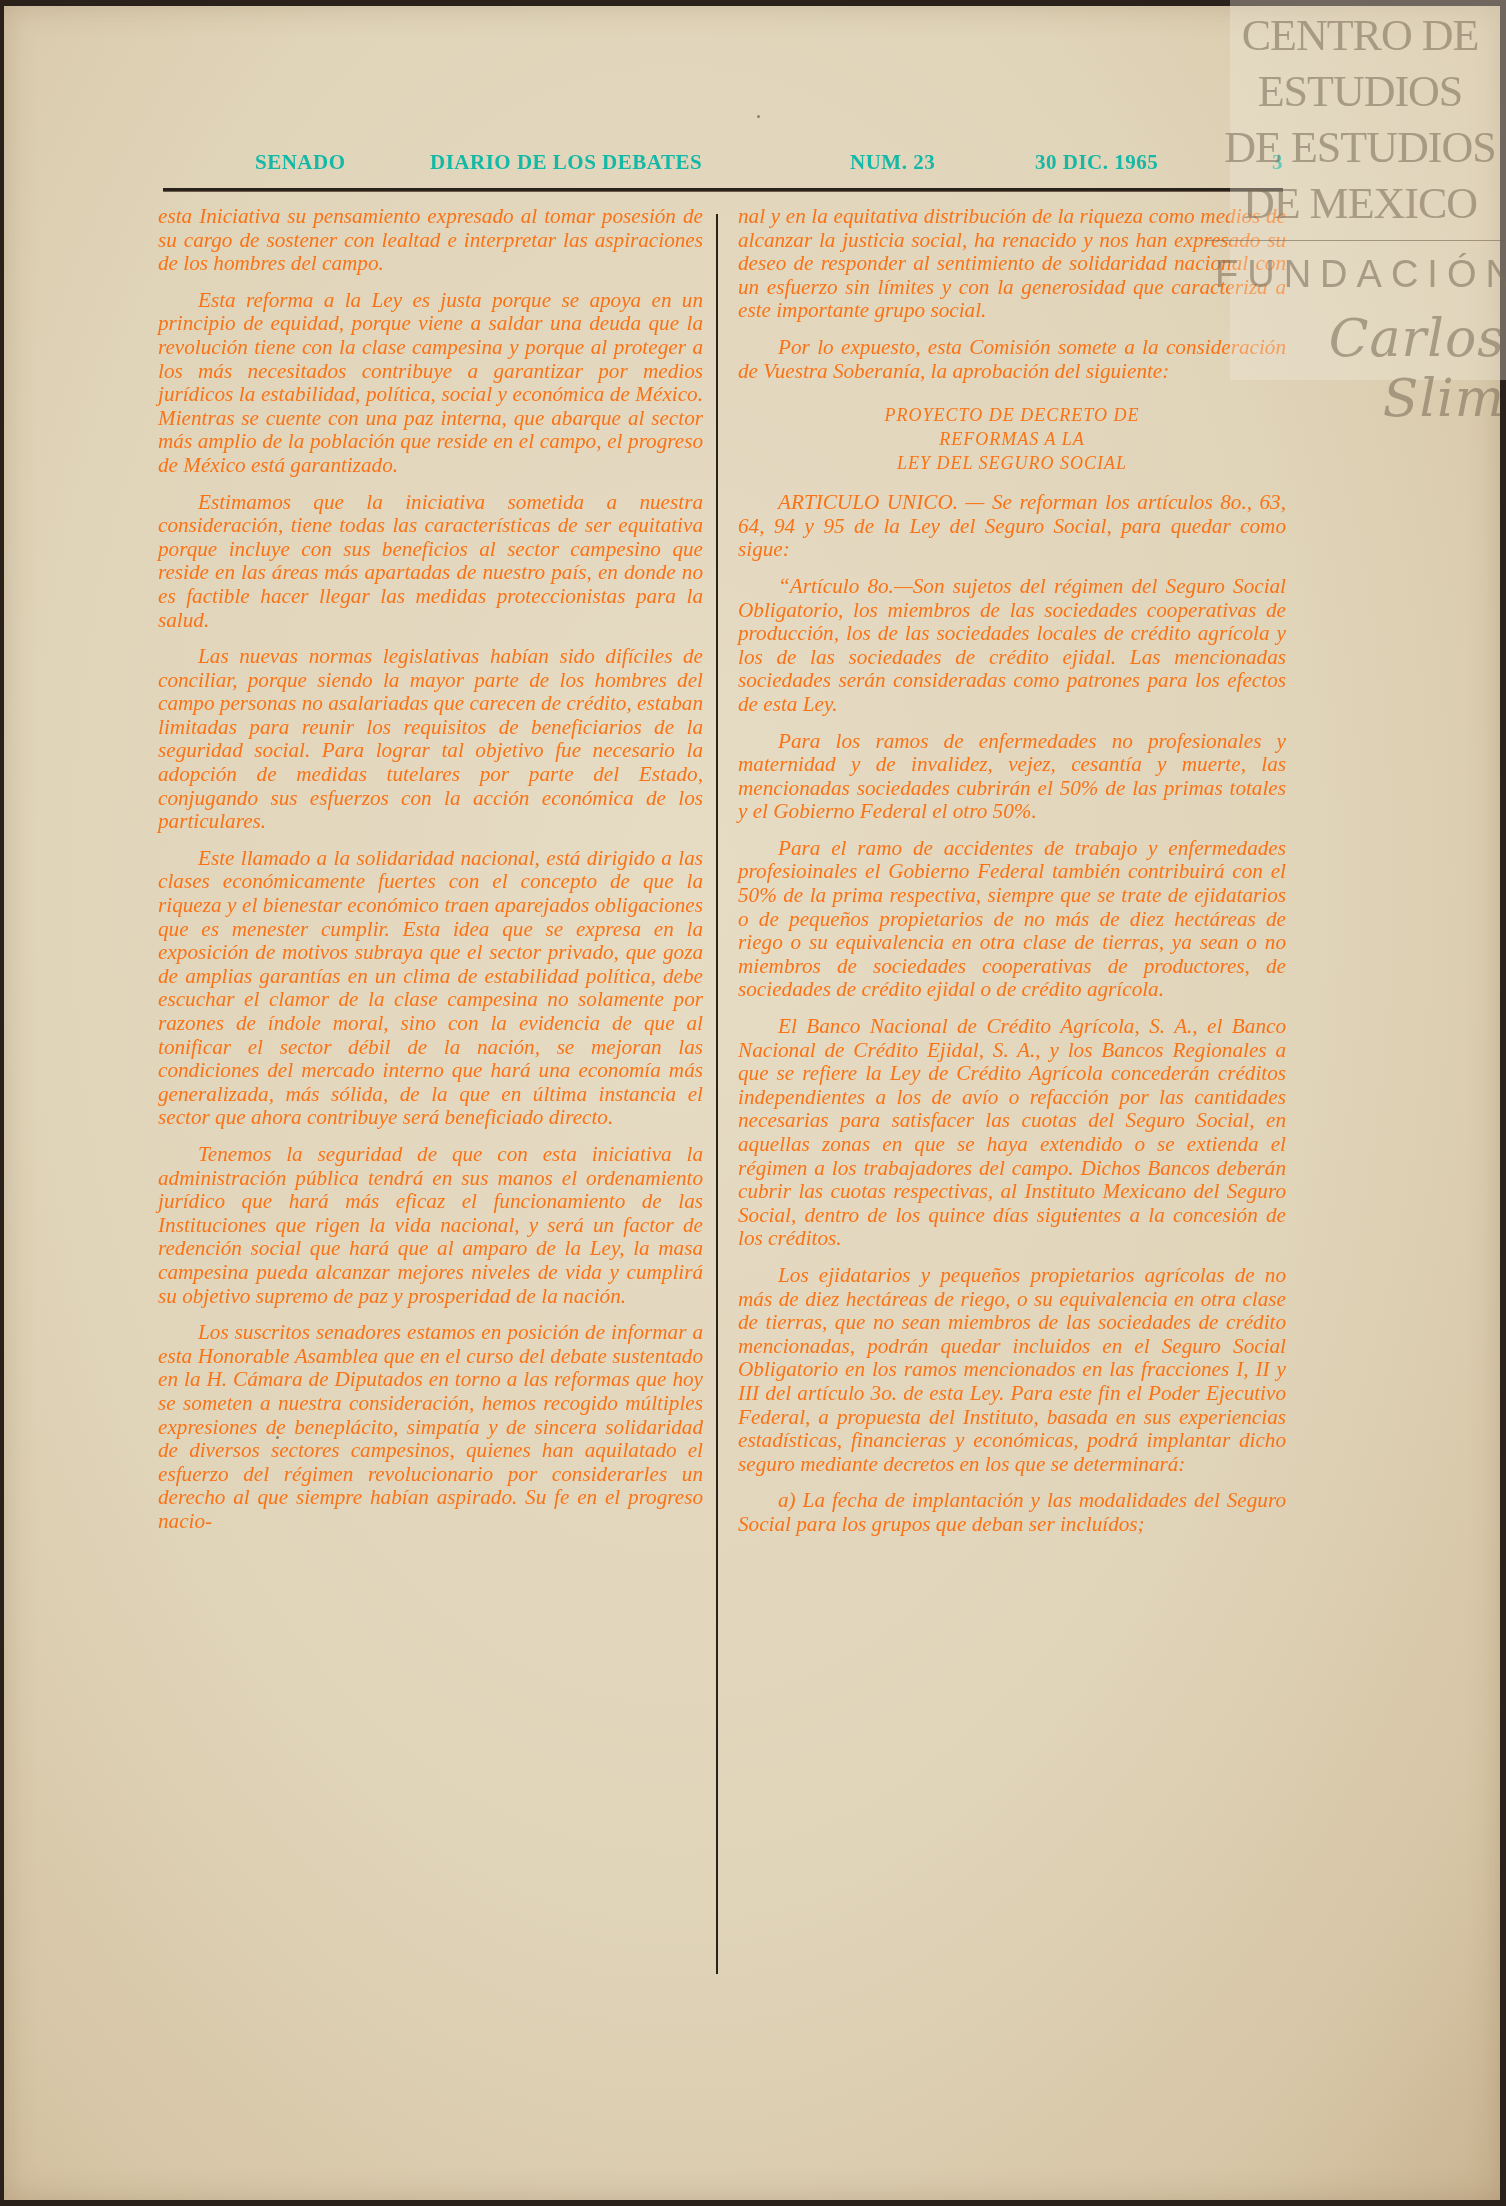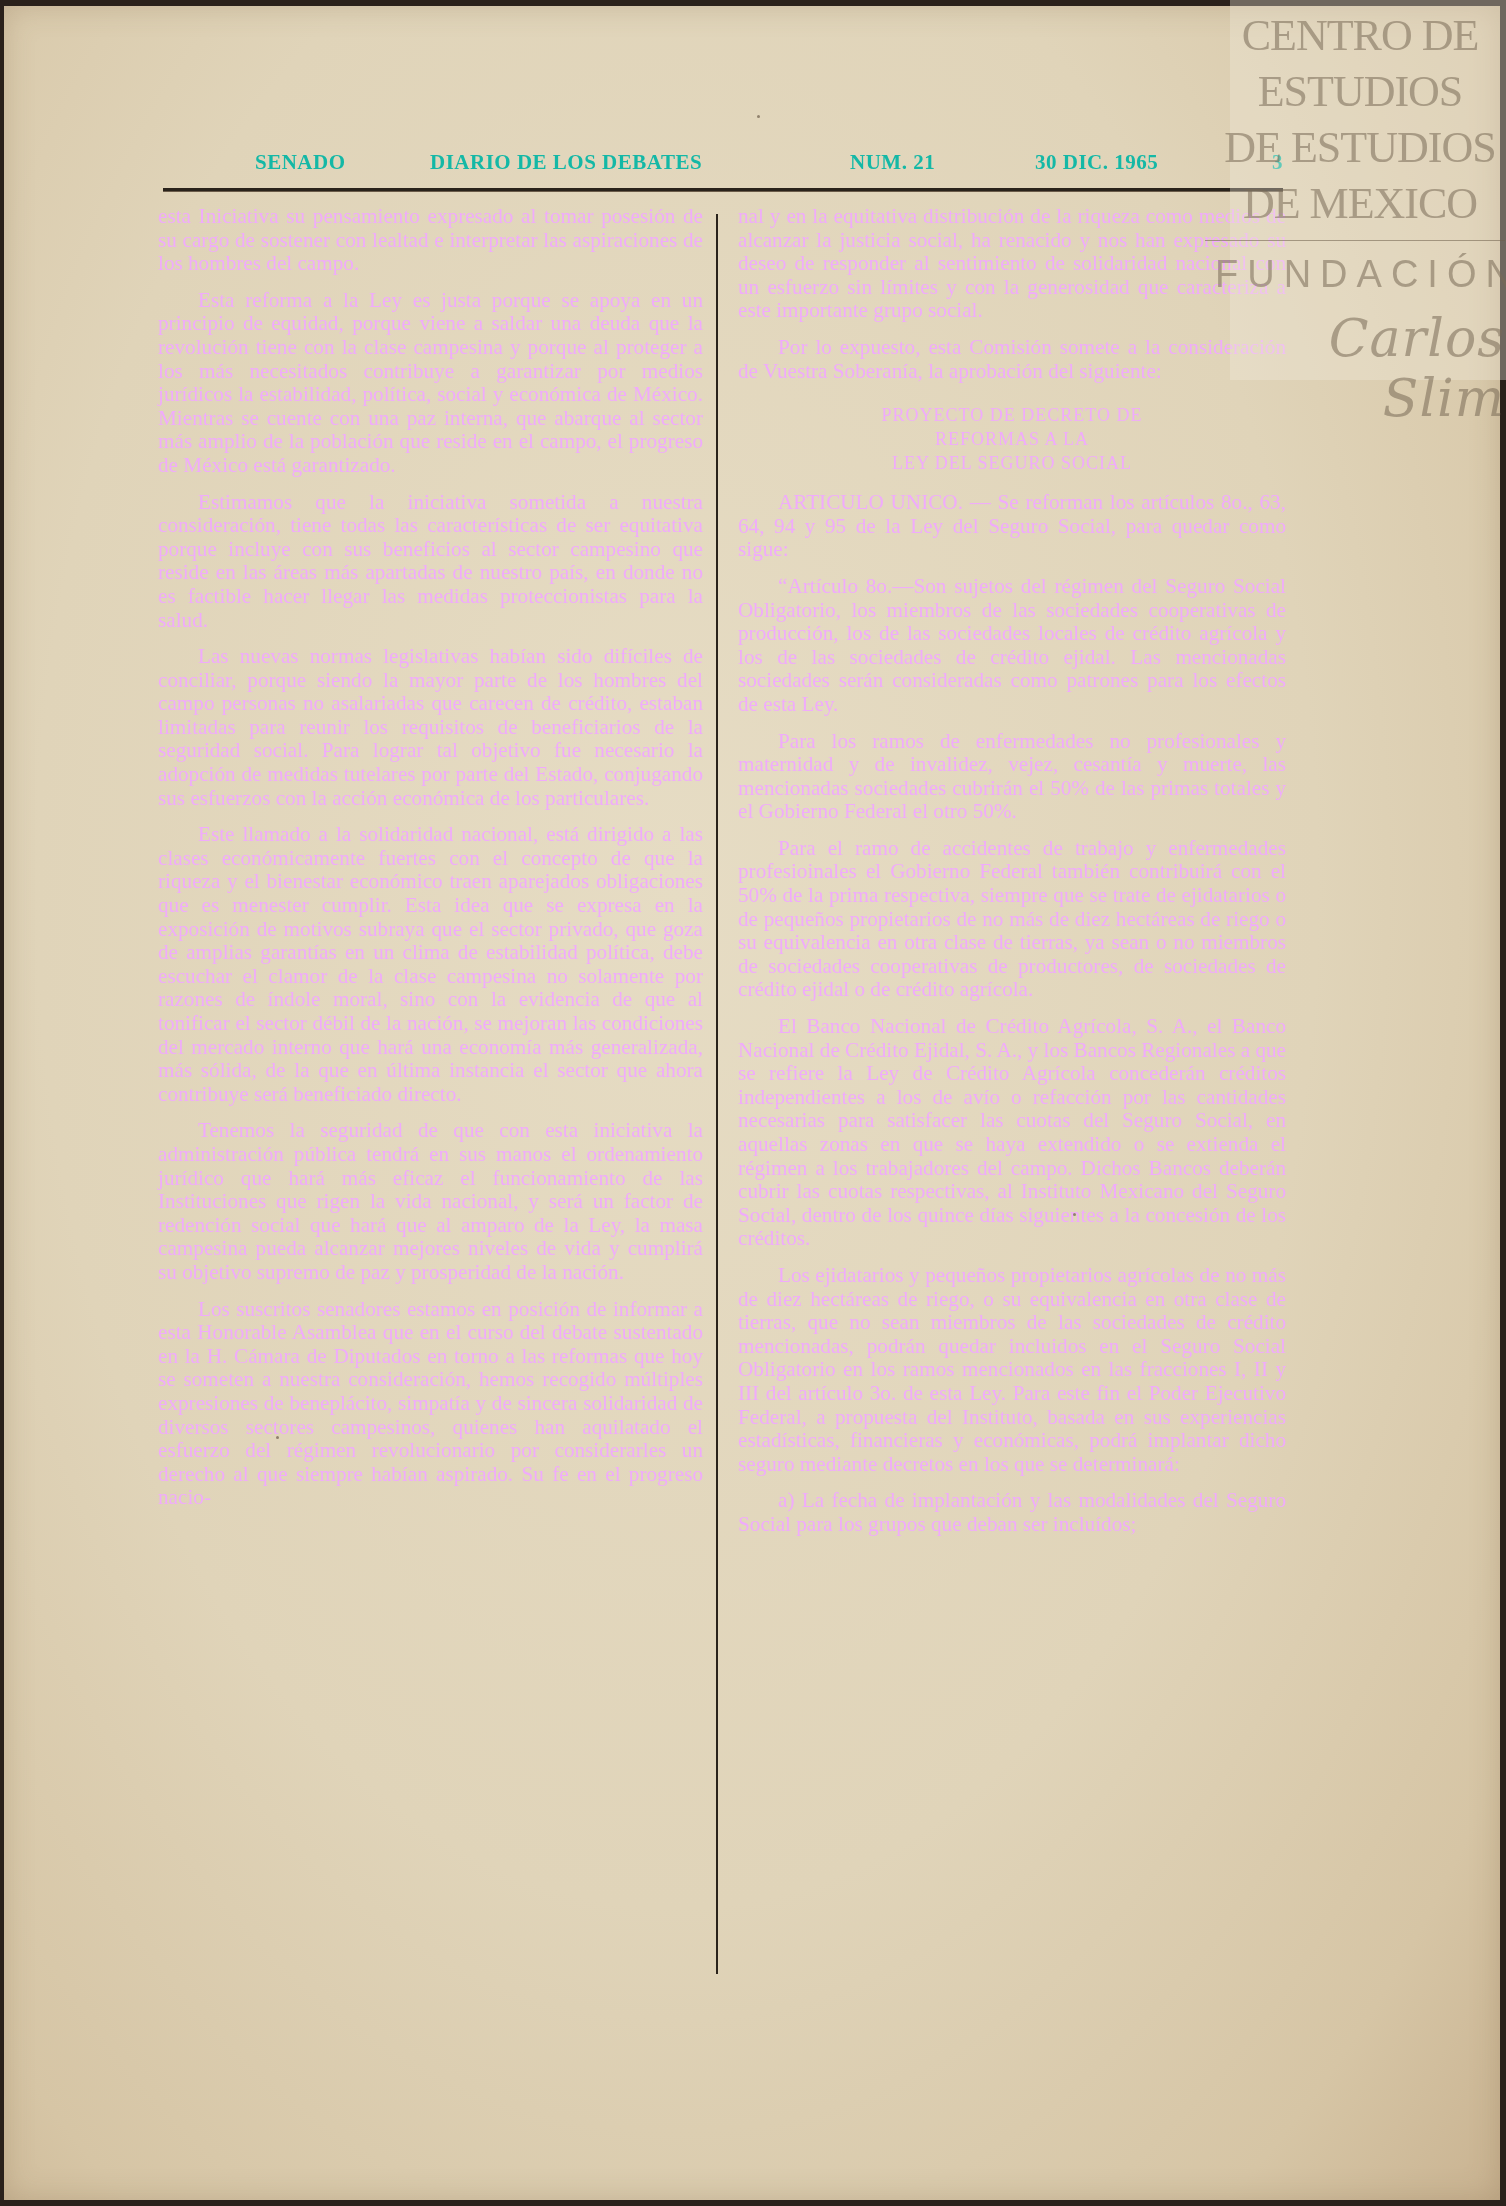--- a/index.html
+++ b/index.html
@@ -30,22 +30,22 @@
   .header-rule {
     position: absolute; left: 163px; top: 188px; width: 1120px; height: 3px;
     background: #2a231b; border-bottom: 1px solid #6b5c4a;
   }
   .col-rule {
     position: absolute; left: 716px; top: 214px; width: 2px; height: 1760px;
     background: #2a231b;
   }
   .col {
     position: absolute; top: 205px;
-    font-size: 21.2px; line-height: 23.6px; color: #f0abfc;
-    text-align: justify; hyphens: manual;
+    font-size: 21.2px; line-height: 23.6px; color: #f97316;
+    text-align: justify; hyphens: manual; font-style: italic;
   }
   .col-left { left: 158px; width: 545px; }
   .col-right { left: 738px; width: 548px; }
   .col p { margin: 0 0 13px 0; text-indent: 40px; }
   .col p.noindent { text-indent: 0; }
   .decree-title {
     text-align: center; font-size: 18px; line-height: 24px;
     letter-spacing: 1px; margin: 20px 0 16px 0;
   }
   .decree-title div { text-align: center; }
@@ -74,21 +74,21 @@
   .speck { position: absolute; width: 3px; height: 3px; border-radius: 50%; background: #5a4a38; opacity: 0.6; }
 </style>
 </head>
 <body>
 
 <div class="page"></div>
 
 <div class="header">
   <span class="h-senado">SENADO</span>
   <span class="h-diario">DIARIO DE LOS DEBATES</span>
-  <span class="h-num">NUM. 21</span>
+  <span class="h-num">NUM. 23</span>
   <span class="h-date">30 DIC. 1965</span>
   <span class="h-page">3</span>
 </div>
 <div class="header-rule"></div>
 <div class="col-rule"></div>
 
 <div class="col col-left">
   <p class="noindent">esta Iniciativa su pensamiento expresado al to­mar posesión de su cargo de sostener con leal­tad e interpretar las aspiraciones de los hom­bres del campo.</p>
   <p>Esta reforma a la Ley es justa porque se apoya en un principio de equidad, porque vie­ne a saldar una deuda que la revolución tie­ne con la clase campesina y porque al prote­ger a los más necesitados contribuye a garan­tizar por medios jurídicos la estabilidad, po­lítica, social y económica de México. Mien­tras se cuente con una paz interna, que abar­que al sector más amplio de la población que reside en el campo, el progreso de México está garantizado.</p>
   <p>Estimamos que la iniciativa sometida a nues­tra consideración, tiene todas las característi­cas de ser equitativa porque incluye con sus beneficios al sector campesino que reside en las áreas más apartadas de nuestro país, en donde no es factible hacer llegar las medidas proteccionistas para la salud.</p>

